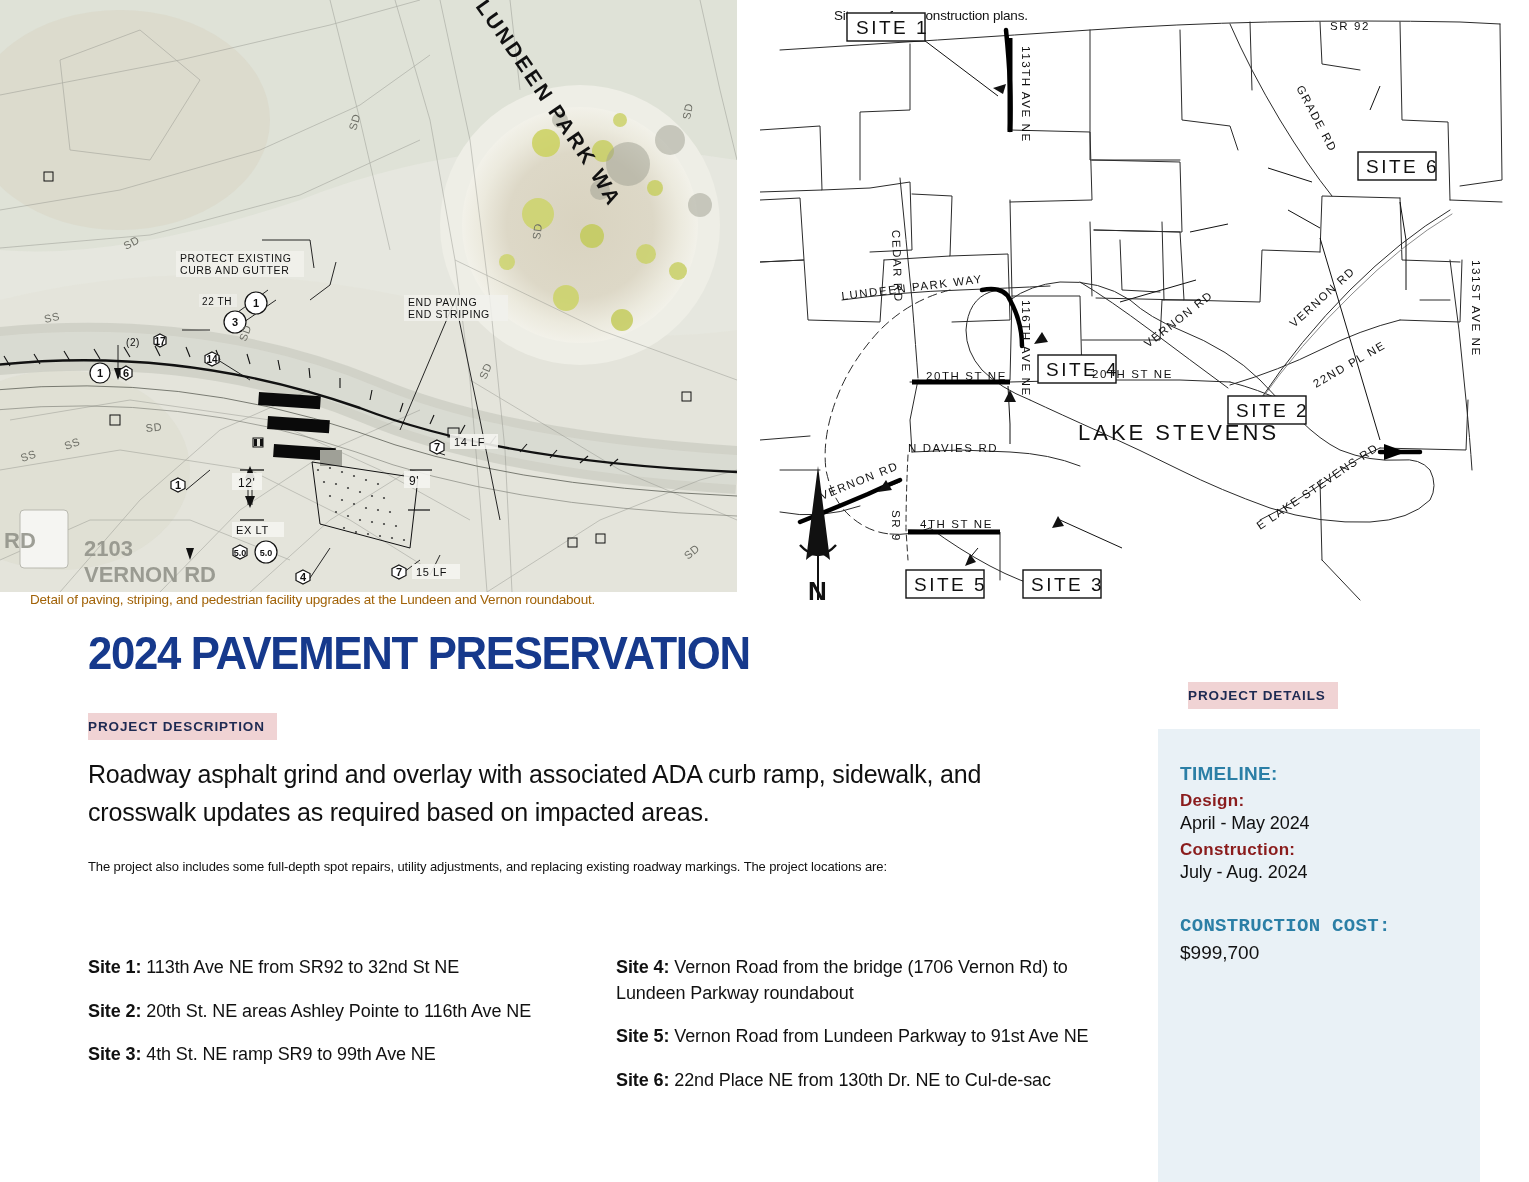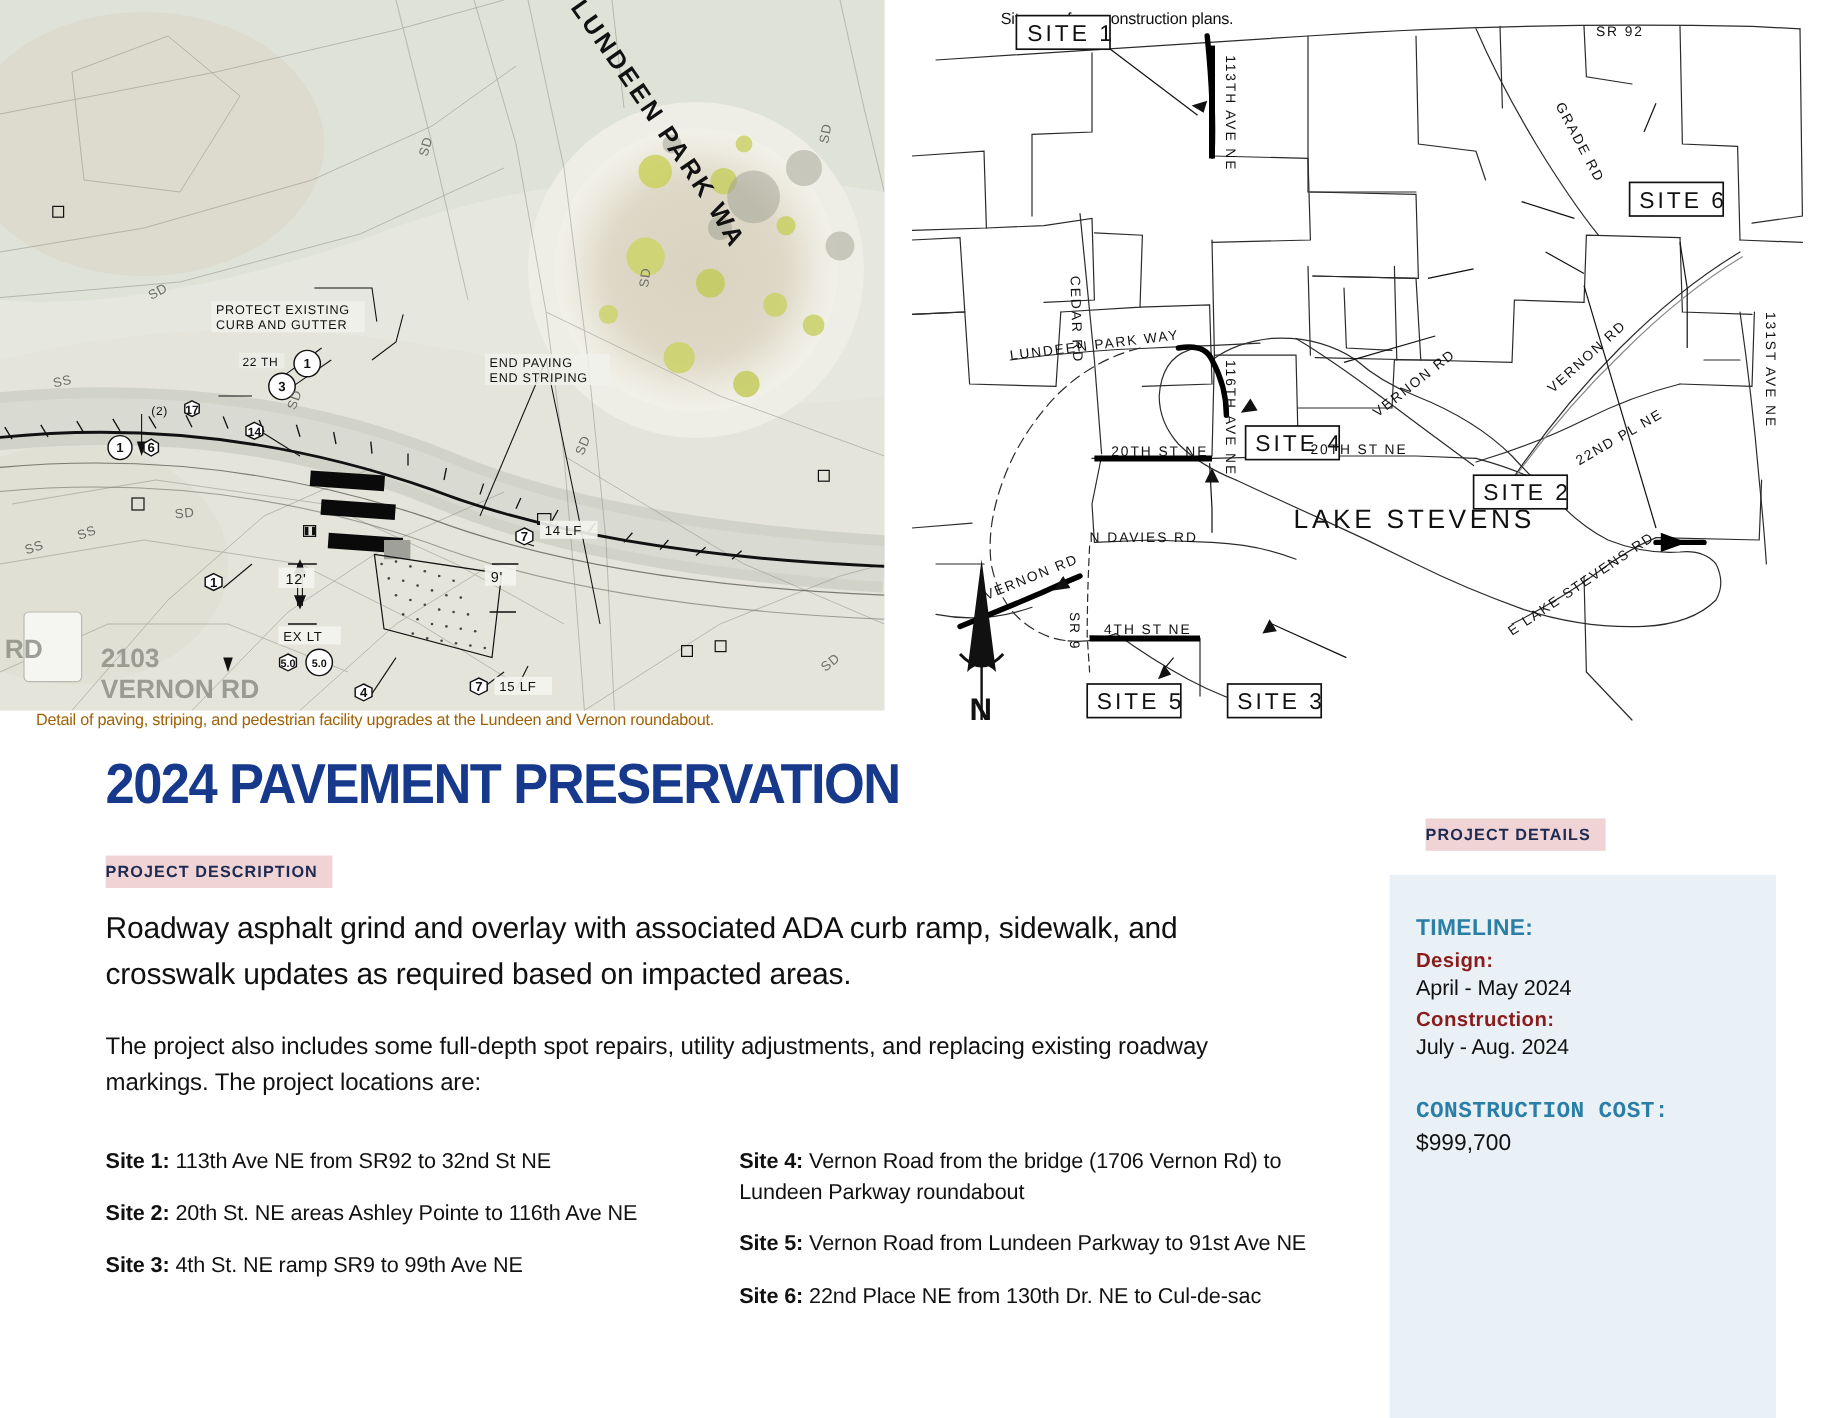--- a/index.html
+++ b/index.html
@@ -52,21 +52,21 @@
   }
   .badge-desc { position: absolute; left: 88px; top: 713px; }
 
   
   .desc-col { position: absolute; left: 88px; top: 755px; width: 1020px; }
   .lead {
     font-size: 25px; line-height: 1.52; color: #101010;
     letter-spacing: -0.2px; width: 930px;
   }
   .sub {
-    margin-top: 26px; font-size: 20px; line-height: 1.50; color: #111;
+    margin-top: 26px; font-size: 13px; line-height: 1.50; color: #111;
     letter-spacing: -0.1px; width: 975px;
   }
 
   .sites-wrap {
     position: absolute; left: 88px; top: 955px; width: 1030px;
     display: flex; gap: 28px;
   }
   .sites-col { width: 500px; }
   .site-line {
     font-size: 18px; line-height: 1.42; color: #111;

